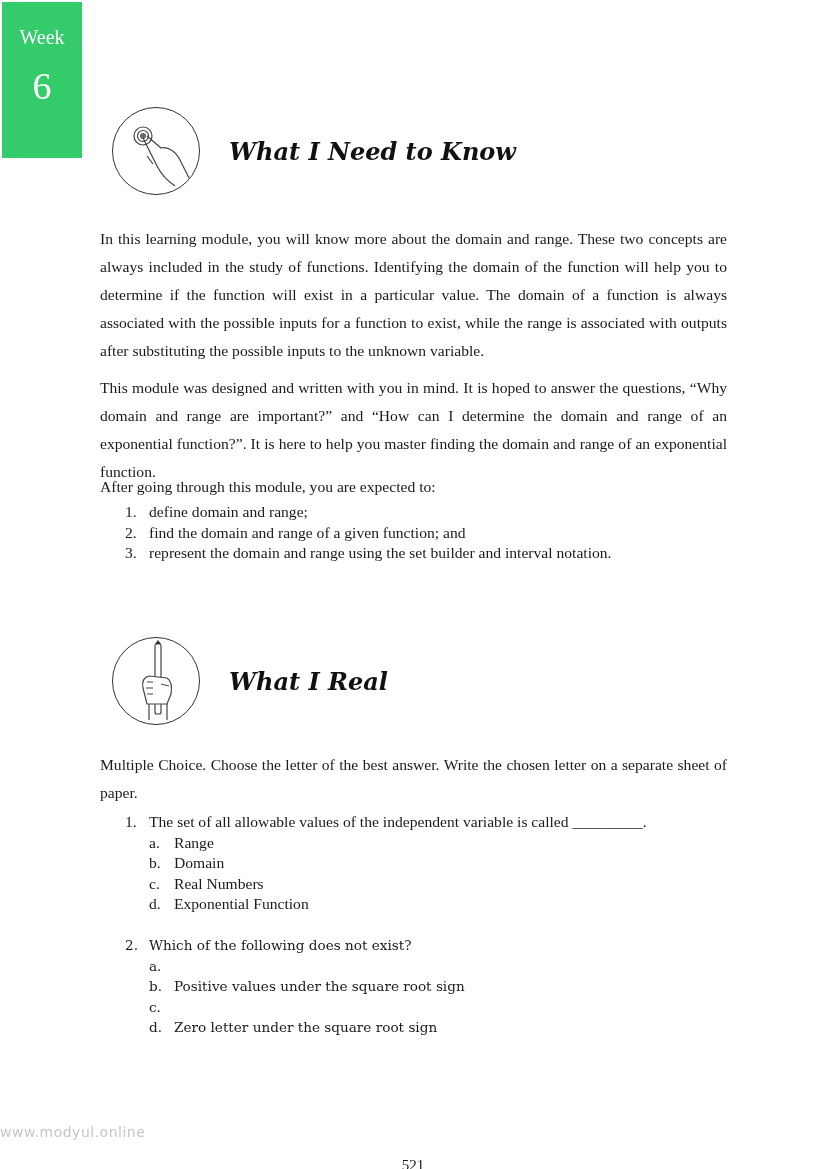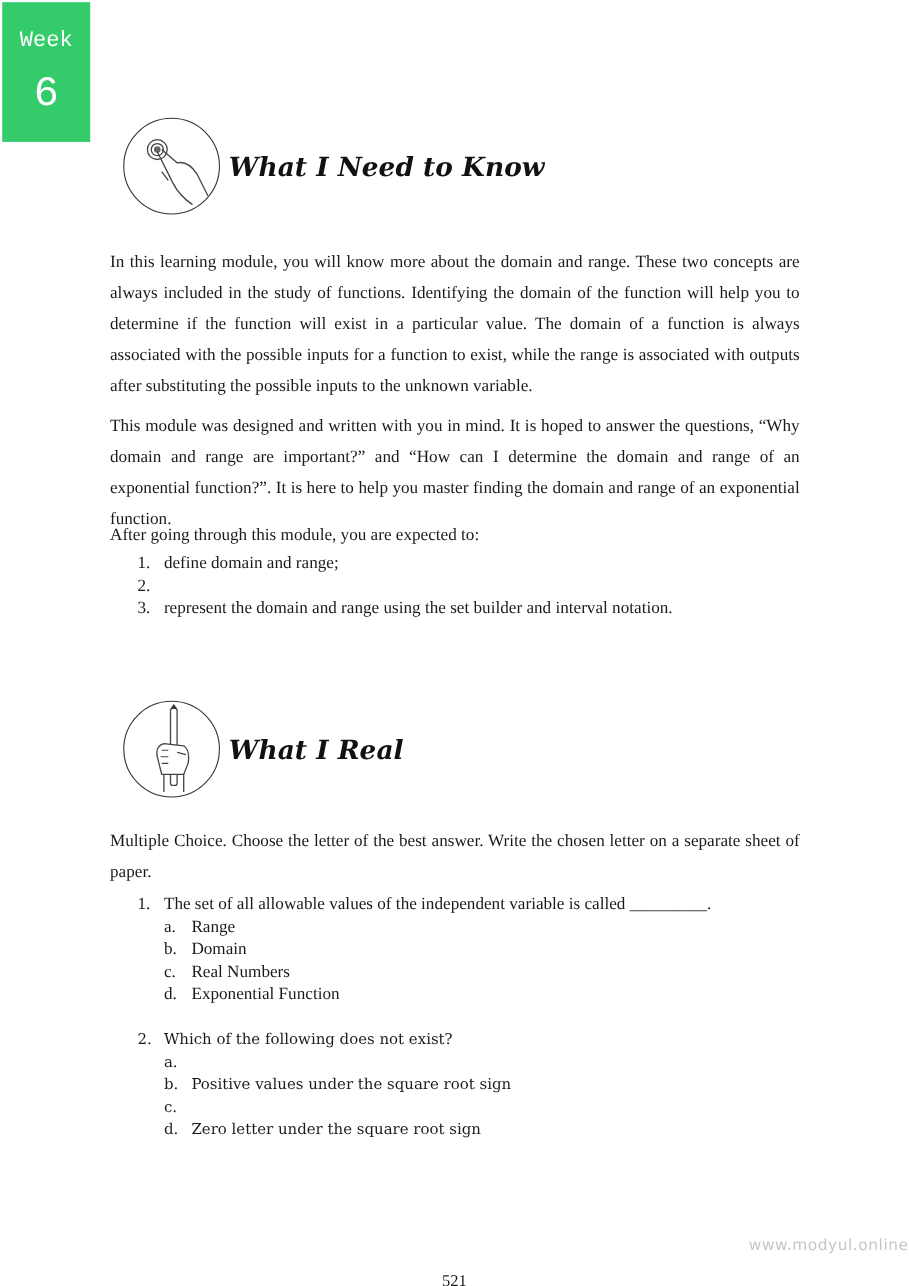--- a/index.html
+++ b/index.html
@@ -1,32 +1,32 @@
 <!DOCTYPE html>
 <html><head>
 <meta charset="utf-8">
 <style>
   html, body { margin: 0; padding: 0; background: #ffffff; }
   body { width: 826px; height: 1169px; position: relative; overflow: hidden; font-family: "DejaVu Serif", serif; color: #1a1a1a; }
-  .week-tab { position: absolute; left: 2px; top: 2px; width: 80px; height: 127px; background: #34cb6b; color: #fff; text-align: center; font-family: Liberation Mono, monospace; }
+  .week-tab { position: absolute; left: 2px; top: 2px; width: 80px; height: 156px; background: #34cb6b; color: #fff; text-align: center; font-family: Liberation Serif, serif; }
   .week-label { position: absolute; left: 0; right: 0; top: 24px; font-size: 20px; }
   .week-num { position: absolute; left: 0; right: 0; top: 62px; font-size: 38px; font-weight: 300; }
   .section-head { position: absolute; left: 112px; display: flex; align-items: center; }
   .icon-circle { width: 88px; height: 88px; border: 1.5px solid #333; border-radius: 50%; position: relative; box-sizing: border-box; }
   .icon-circle svg { position: absolute; left: 0; top: 0; }
-  .section-title { margin-left: 8px; font-family: "DejaVu Serif", serif; font-weight: bold; font-style: italic; font-size: 24px; color: #111; }
+  .section-title { margin-left: 29px; font-family: "DejaVu Serif", serif; font-weight: bold; font-style: italic; font-size: 24px; color: #111; }
   .para { position: absolute; left: 100px; width: 627px; font-size: 13.6px; line-height: 28px; text-align: justify; font-family: "Liberation Serif", serif; font-size: 15.6px; }
   .olist { position: absolute; left: 125px; font-family: "Liberation Serif", serif; font-size: 15.6px; line-height: 20.6px; }
   .olist .row { display: flex; }
   .olist .num { width: 24px; }
   .sub { padding-left: 24px; }
   .sub .row .num { width: 25px; }
   .q2 { font-family: "DejaVu Serif", serif; font-size: 13.6px; }
   .page-num { position: absolute; left: 0; right: 0; top: 1157px; text-align: center; font-family: "Liberation Serif", serif; font-size: 15px; }
-  .watermark { position: absolute; left: 0; right: 0; top: 1124px; text-align: right; font-family: "DejaVu Sans", sans-serif; font-size: 14px; color: #c6c6c6; letter-spacing: 0.5px; }
+  .watermark { position: absolute; left: 0; right: 0; top: 1124px; text-align: left; font-family: "DejaVu Sans", sans-serif; font-size: 14px; color: #c6c6c6; letter-spacing: 0.5px; }
 </style>
 </head>
 <body>
 
 <div class="week-tab">
   <div class="week-label">Week</div>
   <div class="week-num">6</div>
 </div>
 
 <div class="section-head" style="top:107px;">
@@ -45,20 +45,21 @@
 <div class="para" style="top:374px;">This module was designed and written with you in mind. It is hoped to answer the questions, “Why domain and range are important?” and  “How can I determine the domain and range of an exponential function?”. It is here to help you master finding the domain and range of an exponential function.</div>
 <div class="para" style="top:473px;">After going through this module, you are expected to:</div>
 
 <div class="olist" style="top:502px;">
   <div class="row">
       <span class="num">1.</span>
       <span>define domain and range;</span>
     </div>
   <div class="row">
       <span class="num">2.</span>
+      <span>find the domain and range of a given function; and</span>
     </div>
   <div class="row">
       <span class="num">3.</span>
       <span>represent the domain and range using the set builder and interval notation.</span>
     </div>
 </div>
 
 <div class="section-head" style="top:637px;">
   <div class="icon-circle">
     <svg width="88" height="88" viewBox="0 0 88 88">

